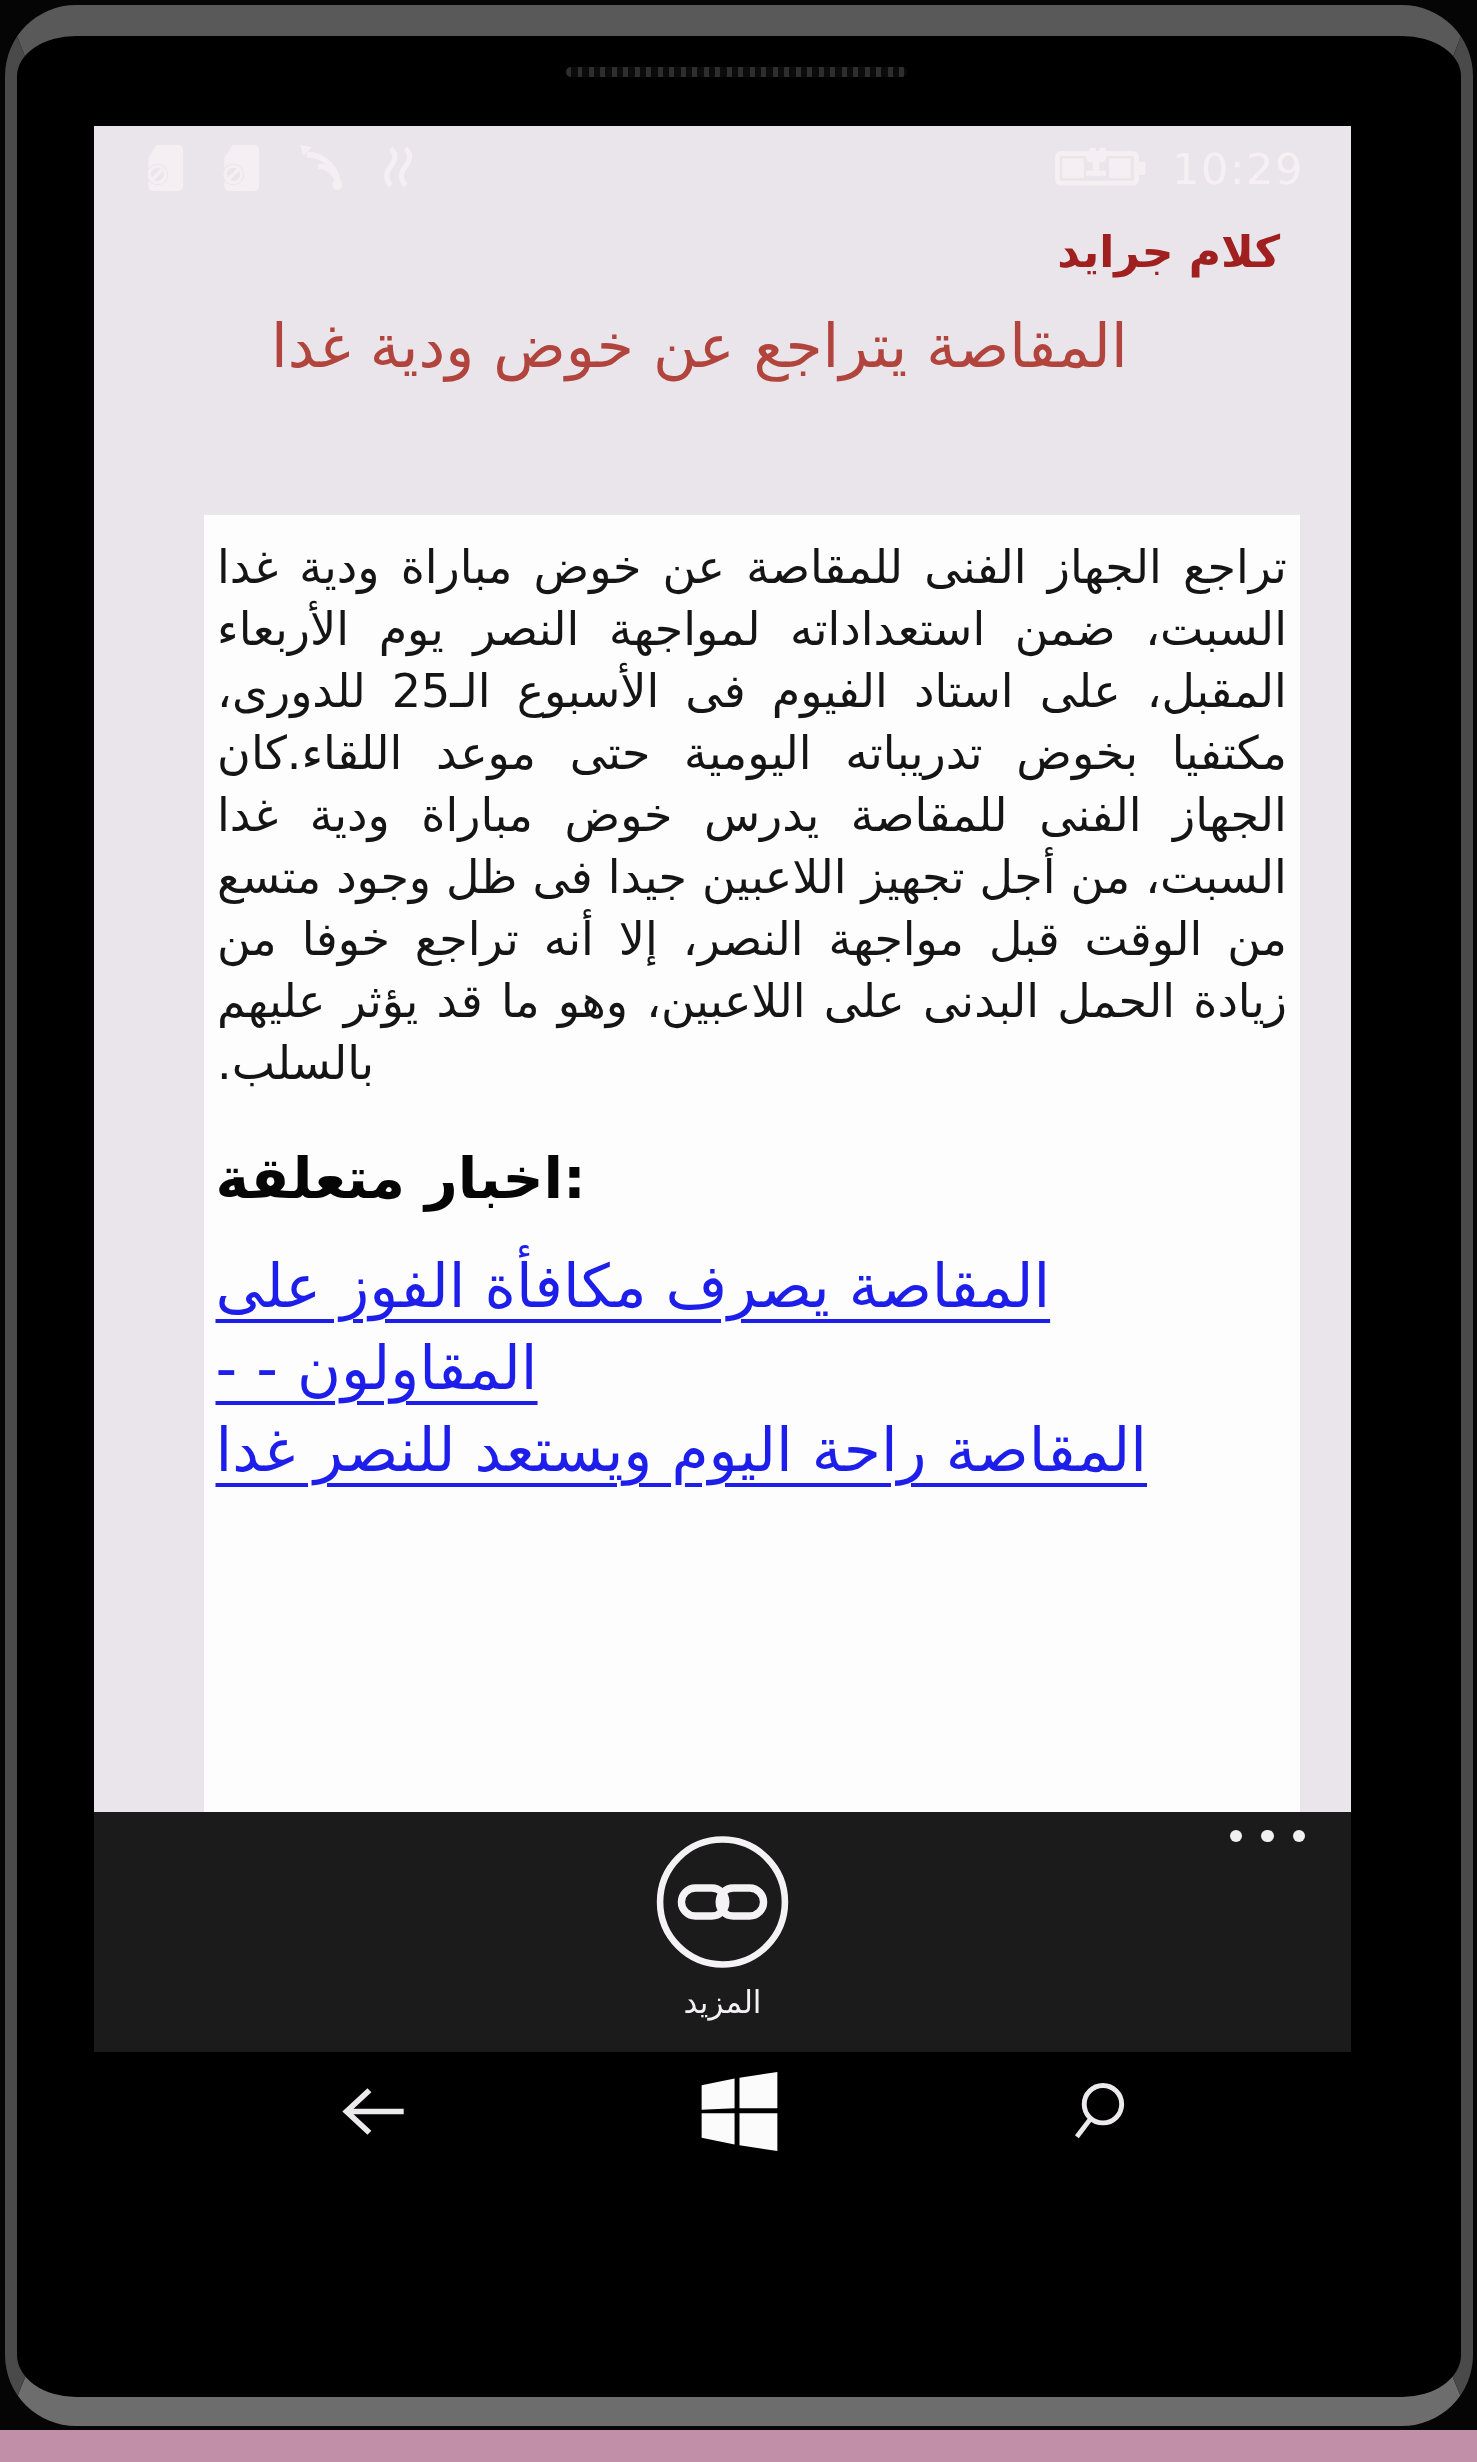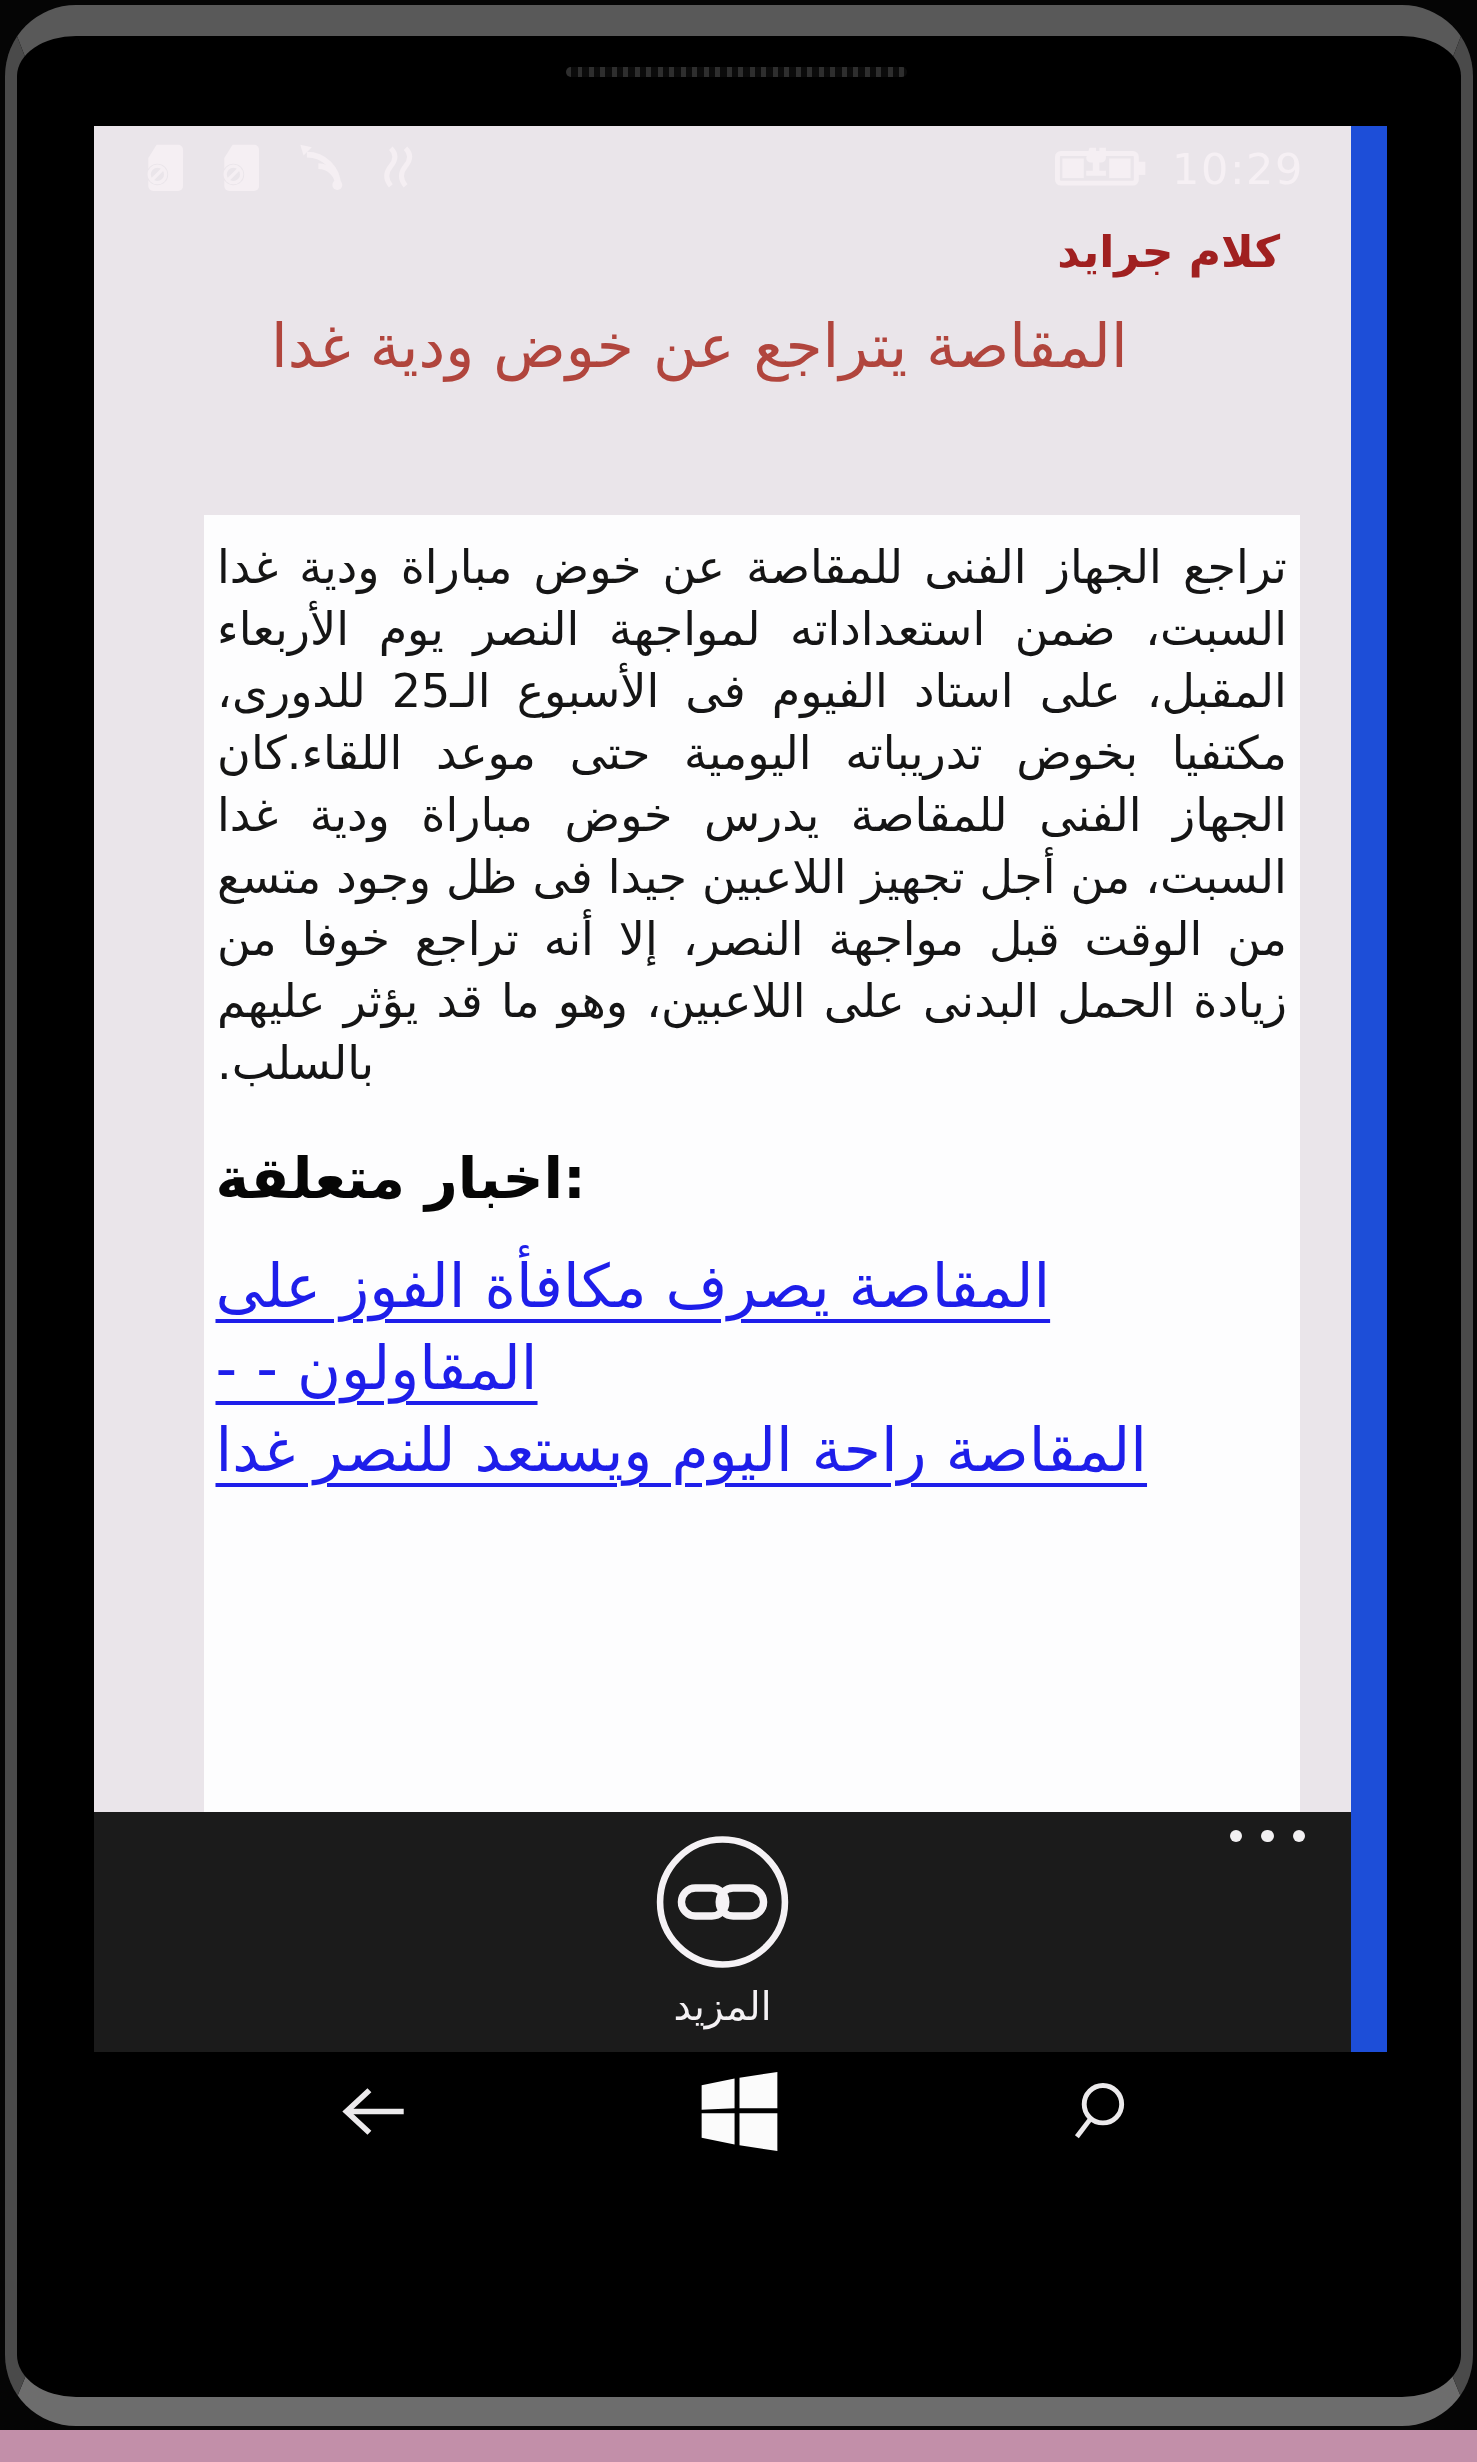--- a/index.html
+++ b/index.html
@@ -4,21 +4,21 @@
 <style>
   html,body{margin:0;padding:0;background:#000;}
   .stage{position:relative;width:1477px;height:2462px;background:#050505;overflow:hidden;
          font-family:"DejaVu Sans",sans-serif;}
   .wall-bottom{position:absolute;left:0;top:2430px;width:1477px;height:33px;background:#c28fa9;}
   .phone{position:absolute;left:4.9px;top:4.9px;width:1468px;height:2421px;box-sizing:border-box;
          background:#000;border-radius:71px;border:solid #595959;border-width:31px 12.3px 29.5px 12.3px;
          border-bottom-color:#6d6d6d;border-left-color:#4a4a4a;border-right-color:#4a4a4a;}
   .speaker{position:absolute;left:566px;top:67px;width:341px;height:9.8px;border-radius:4.9px;
            background:repeating-linear-gradient(90deg,#2e2e2e 0 4.9px,#0b0b0b 4.9px 11.5px);}
-  .screen{position:absolute;left:94px;top:126px;width:1257px;height:1926px;background:#1d4ed8;padding-left:36px;}
+  .screen{position:absolute;left:94px;top:126px;width:1257px;height:1926px;background:#0c4a6e;}
   .content{position:absolute;left:0;top:0;width:1257px;height:1686px;background:#eae5ea;overflow:hidden;}
   .statusbar{position:absolute;left:51px;top:13px;width:1159px;height:59px;display:flex;align-items:center;}
   .status-icons{display:flex;align-items:center;gap:33px;}
   .status-spacer{flex:1;}
   .time{font-size:43px;color:#f6f0f4;margin-left:24.6px;letter-spacing:1.6px;}
   .app-title{position:absolute;top:100px;left:33px;right:71px;text-align:right;
              font-size:44px;font-weight:bold;color:#a02020;white-space:nowrap;}
   .headline{position:absolute;top:185px;left:24.6px;right:71px;text-align:center;
             font-size:60px;color:#b1453d;white-space:nowrap;}
   .card{position:absolute;left:82px;top:389px;width:1096px;height:1297px;background:#fdfdfe;
@@ -28,21 +28,21 @@
   .related-heading{margin:51px 0 0;direction:ltr;text-align:left;font-size:57px;
                    font-weight:bold;color:#060606;}
   .links{margin-top:34px;text-align:left;}
   .related-link{display:block;direction:rtl;text-align:left;font-size:60px;line-height:82px;
                 color:#1e1eea;text-decoration:underline;text-decoration-thickness:4.1px;
                 text-underline-offset:11.5px;cursor:pointer;}
   .appbar{position:absolute;left:0;top:1686px;width:1257px;height:240px;background:#1b1b1b;}
   .dots{position:absolute;top:18px;right:46px;display:flex;gap:19px;}
   .dot{width:12.3px;height:12.3px;border-radius:50%;background:#f2f0f2;}
   .more-btn{position:absolute;left:50%;top:21.3px;transform:translateX(-50%);width:213px;text-align:center;}
-  .more-label{margin-top:9.8px;font-size:39px;color:#f4f1f4;text-align:center;}
+  .more-label{margin-top:9.8px;font-size:31px;color:#f4f1f4;text-align:center;}
   .nav{position:absolute;left:94px;top:2062px;width:1257px;height:98px;display:flex;
        align-items:center;justify-content:space-between;padding:0 222px 0 246px;box-sizing:border-box;}
   .nav svg{display:block;}
 </style>
 </head>
 <body>
 
 <div class="stage">
 
   <div class="phone"></div>

